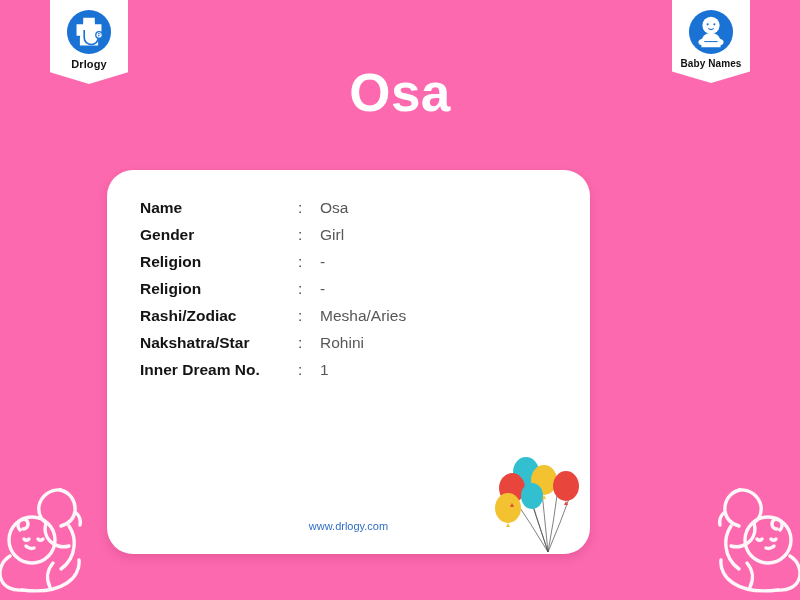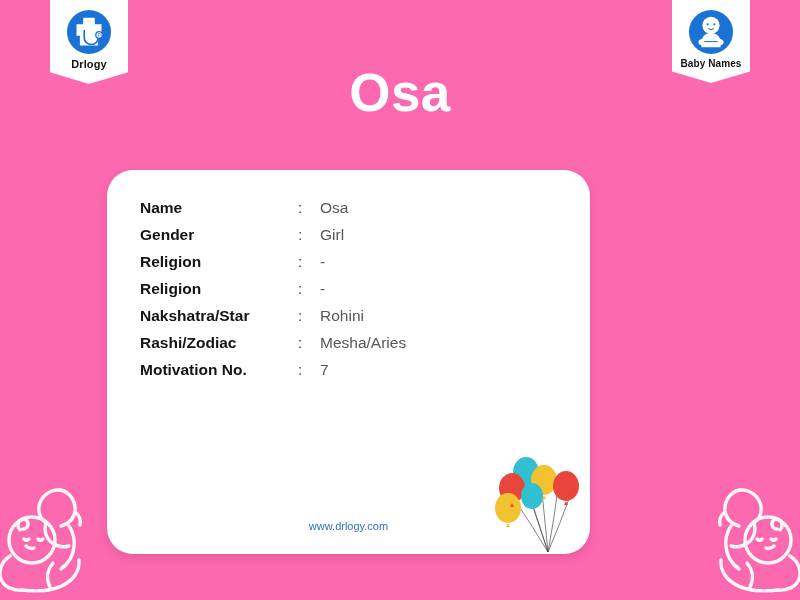--- a/index.html
+++ b/index.html
@@ -192,33 +192,33 @@
           <td class="lbl">Religion</td>
           <td class="colon">:</td>
           <td class="val">-</td>
         </tr>
         <tr>
           <td class="lbl">Religion</td>
           <td class="colon">:</td>
           <td class="val">-</td>
         </tr>
         <tr>
+          <td class="lbl">Rashi/Zodiac</td>
+          <td class="colon">:</td>
+          <td class="val">Mesha/Aries</td>
+        </tr>
+        <tr>
           <td class="lbl">Nakshatra/Star</td>
           <td class="colon">:</td>
           <td class="val">Rohini</td>
         </tr>
         <tr>
-          <td class="lbl">Rashi/Zodiac</td>
-          <td class="colon">:</td>
-          <td class="val">Mesha/Aries</td>
-        </tr>
-        <tr>
-          <td class="lbl">Motivation No.</td>
-          <td class="colon">:</td>
-          <td class="val">7</td>
+          <td class="lbl">Inner Dream No.</td>
+          <td class="colon">:</td>
+          <td class="val">1</td>
         </tr>
       </tbody>
     </table>
 
     <svg class="balloons" viewBox="0 0 96 108">
       <g stroke="#4a4a4a" stroke-width="0.7" fill="none">
         <path d="M20 44 Q38 70 56 100"></path>
         <path d="M34 30 Q44 64 56 100"></path>
         <path d="M50 40 Q53 70 56 100"></path>
         <path d="M66 36 Q62 68 56 100"></path>

